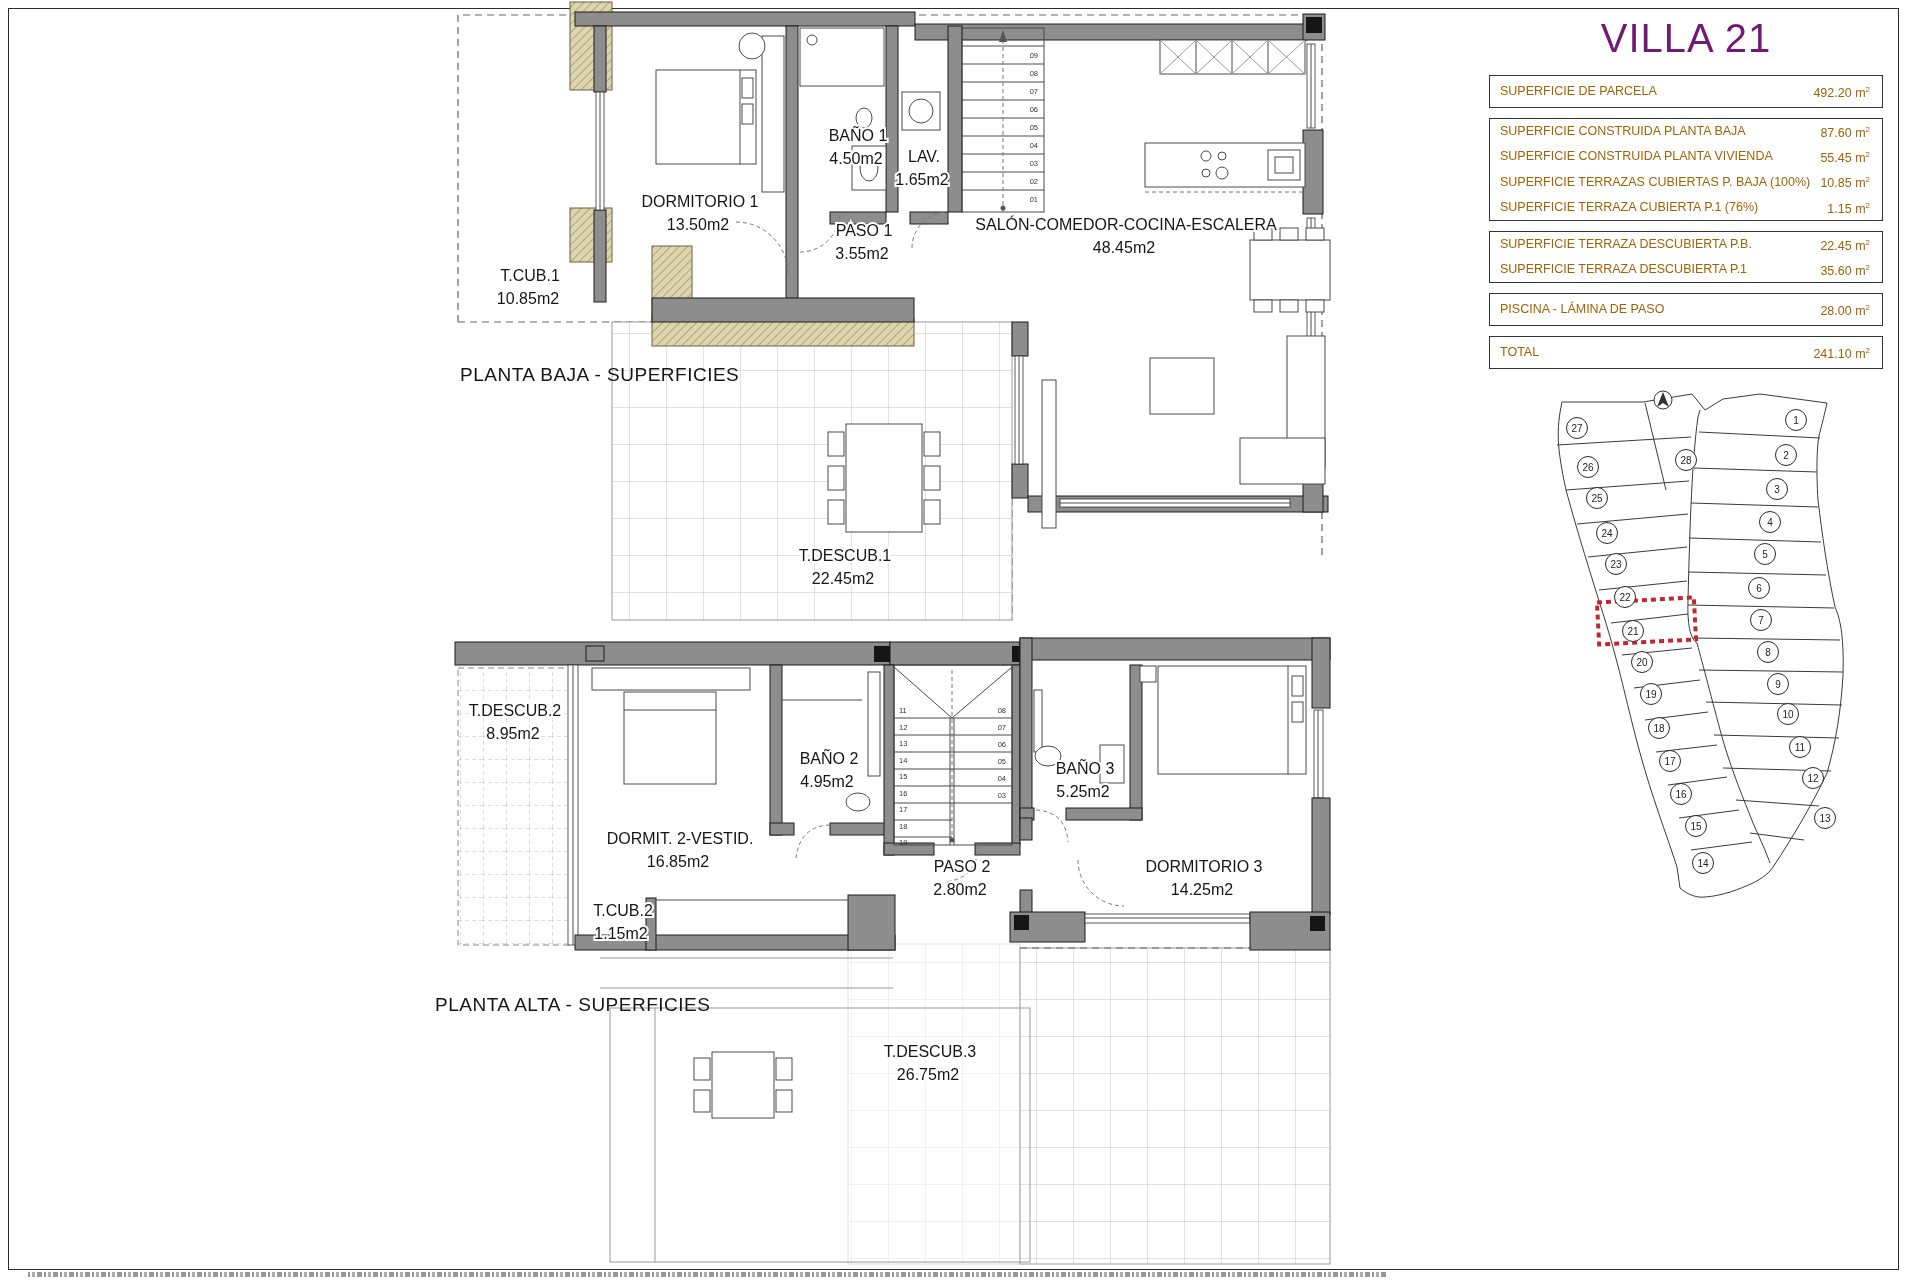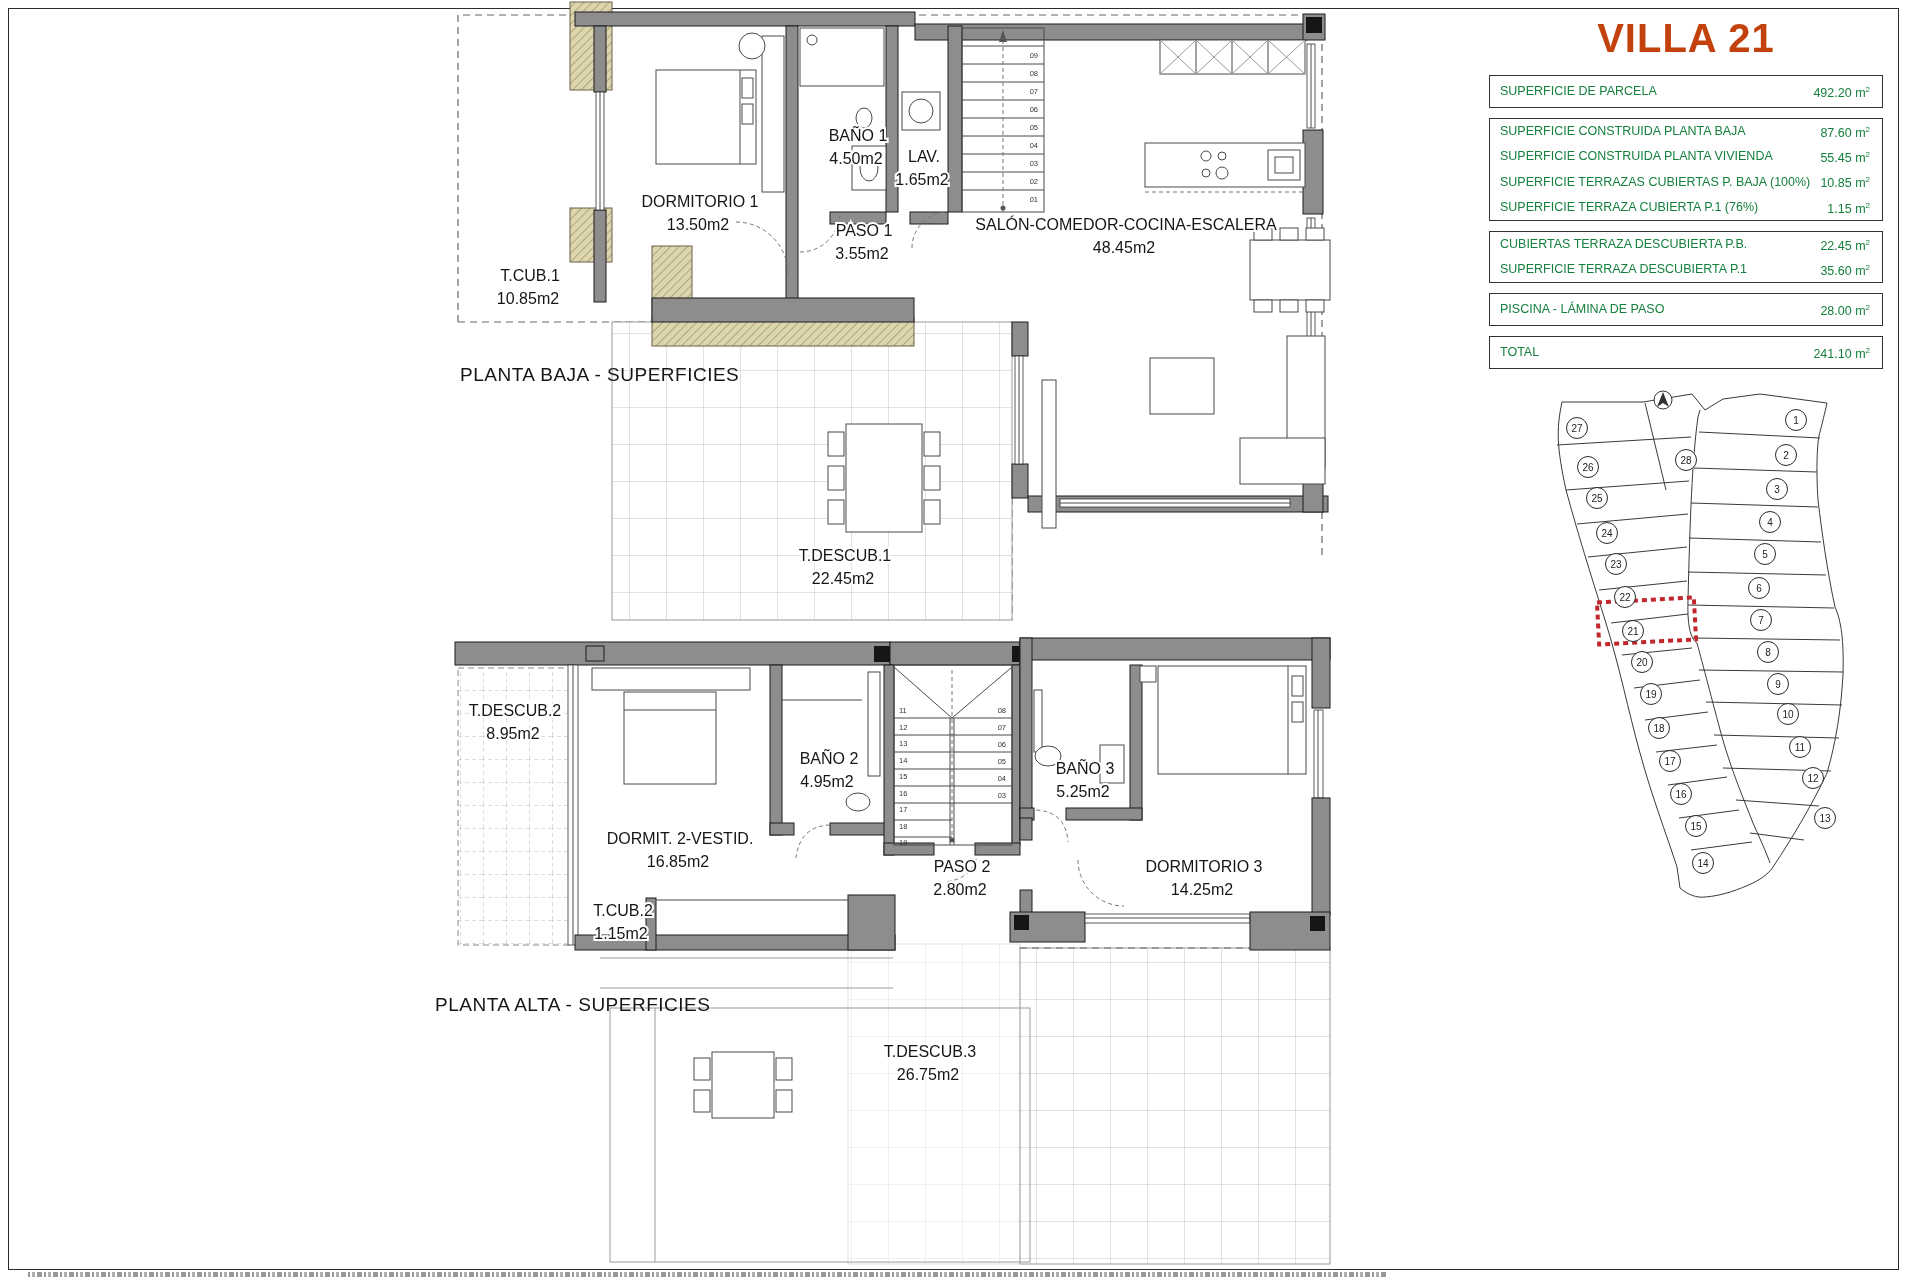--- a/index.html
+++ b/index.html
@@ -4,25 +4,25 @@
 <style>
   html,body{margin:0;padding:0;background:#e8e8e8;}
   .page{position:relative;width:1920px;height:1280px;background:#ffffff;
         font-family:"Liberation Sans",sans-serif;overflow:hidden;margin:0 auto;}
   .frame{position:absolute;left:8px;top:8px;width:1889px;height:1260px;
          border:1px solid #2b2b2b;pointer-events:none;}
   svg.drawing{position:absolute;left:0;top:0;}
 
   
   .panel{position:absolute;left:1489px;top:16px;width:394px;color:#111;}
-  .villa-title{font-size:40px;letter-spacing:1px;text-align:center;color:#c2410c;
-               margin:0 0 14px 0;font-weight:700;}
+  .villa-title{font-size:40px;letter-spacing:1px;text-align:center;color:#701a75;
+               margin:0 0 14px 0;font-weight:400;}
   .tbl-group{border:1px solid #333;margin-bottom:10px;background:#fff;}
   .tbl-row{display:flex;justify-content:space-between;align-items:center;
-           padding:3px 12px 3px 10px;font-size:12.5px;line-height:15px;color:#15803d;}
+           padding:3px 12px 3px 10px;font-size:12.5px;line-height:15px;color:#a16207;}
   .tbl-group.divided .tbl-row{padding:6px 12px 6px 10px;}
   .tbl-group.divided .tbl-row + .tbl-row{border-top:1px solid #333;}
   .tbl-group.single .tbl-row{padding:6px 12px 6px 10px;}
   .tbl-row .lbl{text-align:left;}
   .tbl-row .val{white-space:nowrap;}
   .tbl-row sup{font-size:8px;}
 
   
   .w{fill:#8d8d8d;stroke:#1c1c1c;stroke-width:1;}
   .pb{fill:#161616;}
@@ -464,21 +464,21 @@
             <span class="lbl">SUPERFICIE TERRAZAS CUBIERTAS P. BAJA (100%)</span>
             <span class="val">10.85 m<sup>2</sup></span>
           </div>
           <div class="tbl-row">
             <span class="lbl">SUPERFICIE TERRAZA CUBIERTA P.1 (76%)</span>
             <span class="val">1.15 m<sup>2</sup></span>
           </div>
         </div>
         <div class="tbl-group">
           <div class="tbl-row">
-            <span class="lbl">CUBIERTAS TERRAZA DESCUBIERTA P.B.</span>
+            <span class="lbl">SUPERFICIE TERRAZA DESCUBIERTA P.B.</span>
             <span class="val">22.45 m<sup>2</sup></span>
           </div>
           <div class="tbl-row">
             <span class="lbl">SUPERFICIE TERRAZA DESCUBIERTA P.1</span>
             <span class="val">35.60 m<sup>2</sup></span>
           </div>
         </div>
         <div class="tbl-group single">
           <div class="tbl-row">
             <span class="lbl">PISCINA - LÁMINA DE PASO</span>

